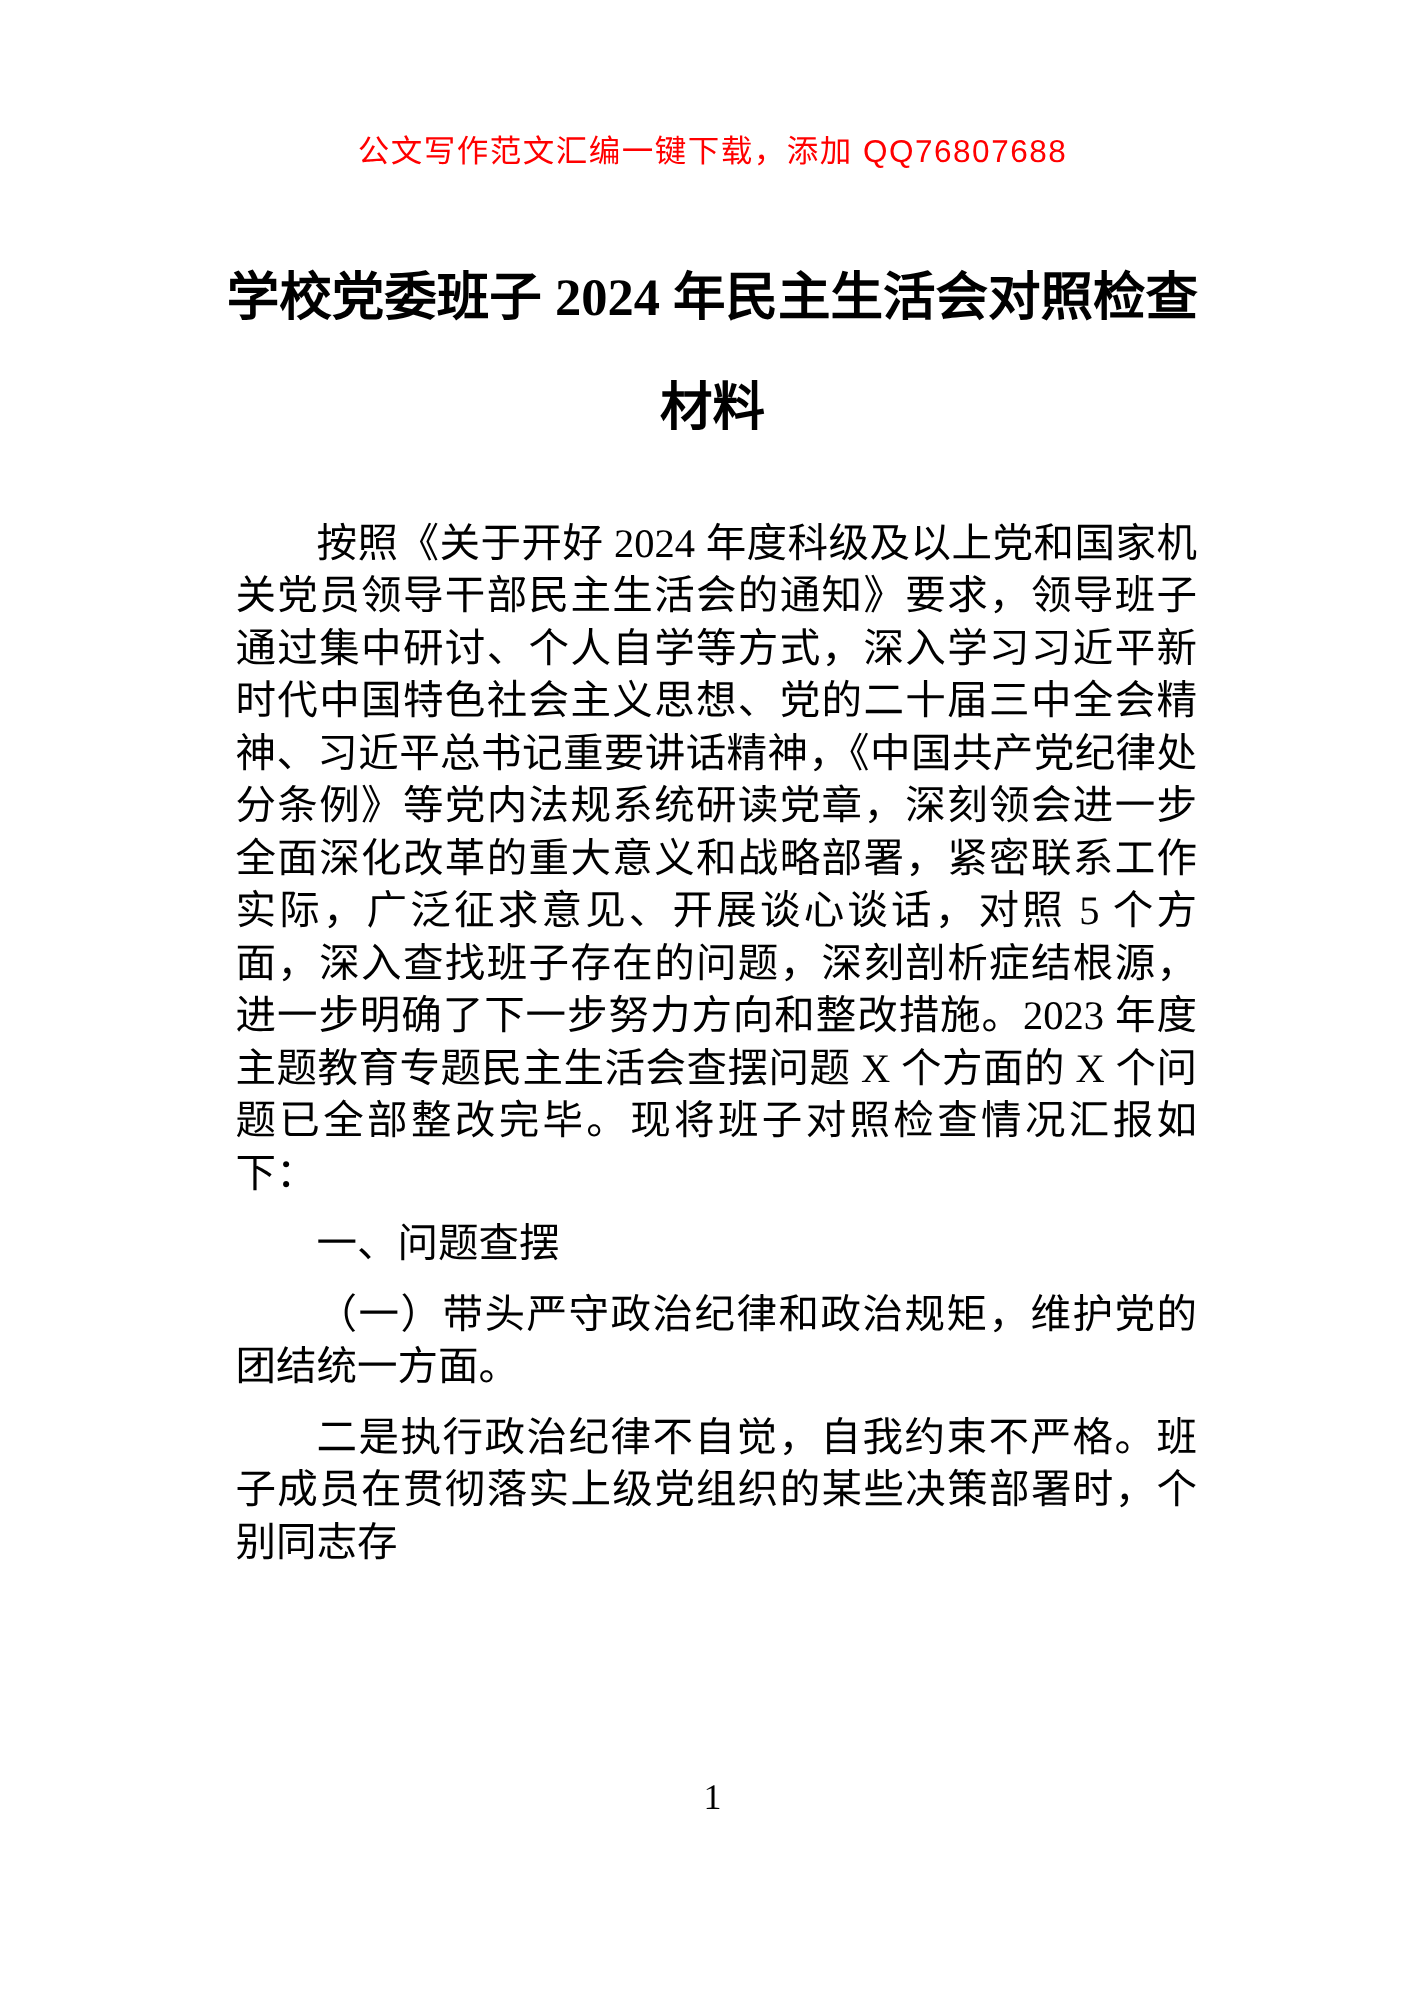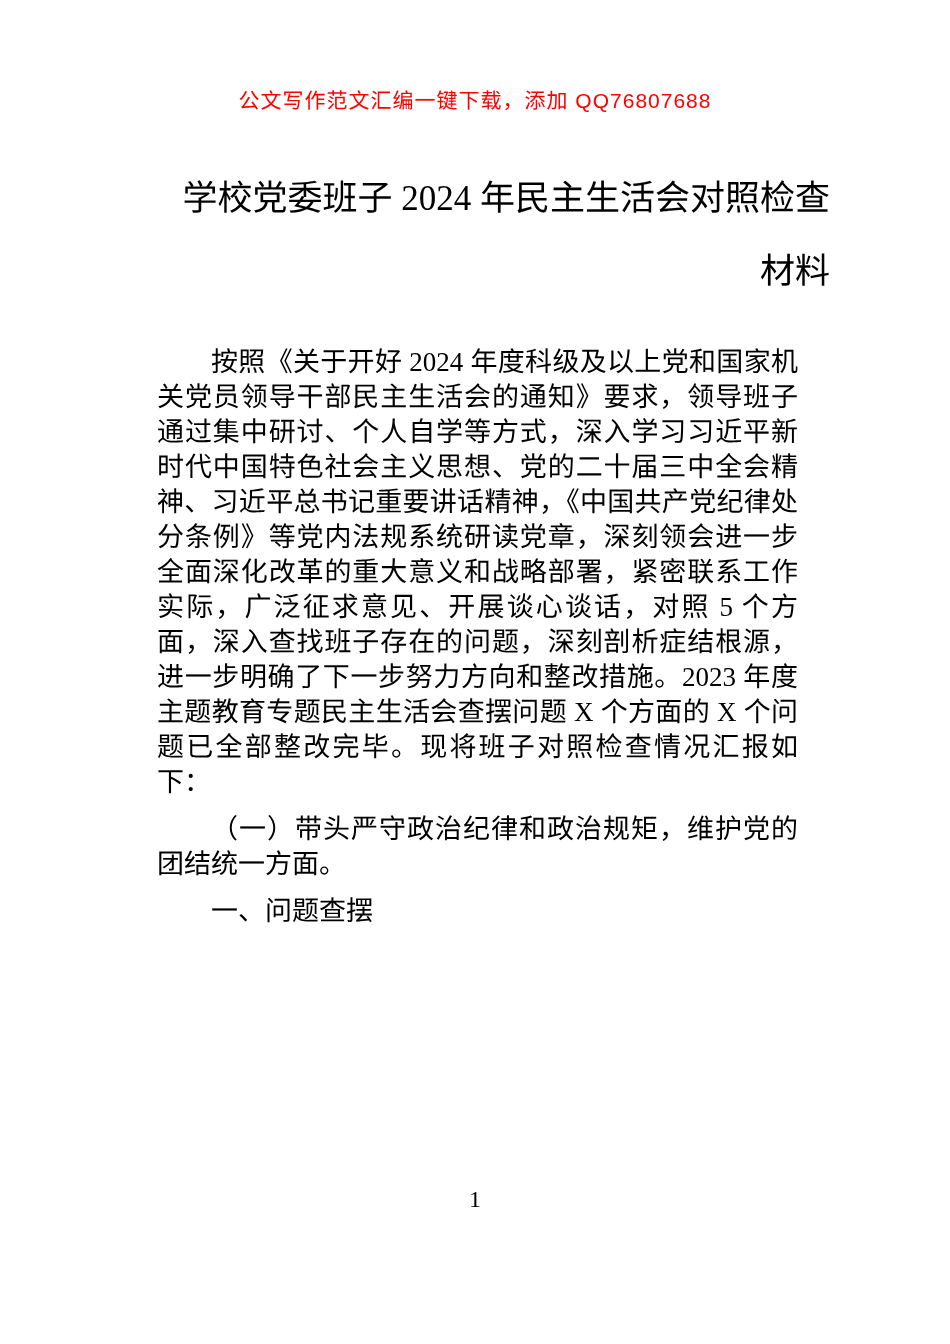--- a/index.html
+++ b/index.html
@@ -25,23 +25,23 @@
     text-align: center;
     font-size: 21px;
     font-family: "Liberation Sans", "DejaVu Sans", sans-serif;
     letter-spacing: 1px;
   }
   .title {
     position: absolute;
     top: 162px;
     left: 120px;
     right: 120px;
-    text-align: right;
+    text-align: center;
     font-size: 35px;
-    font-weight: normal;
+    font-weight: bold;
     line-height: 73px;
     margin: 0;
   }
   .doc-body {
     position: absolute;
     top: 333px;
     left: 145px;
     right: 140px;
     font-size: 27px;
     line-height: 35px;
@@ -69,21 +69,22 @@
 
   <div class="notice" style="color: rgb(255, 0, 0);">公文写作范文汇编一键下载，添加 QQ76807688</div>
 
   <h1 class="title">
     <span>学校党委班子 2024 年民主生活会对照检查</span><br>
     <span>材料</span>
   </h1>
 
   <div class="doc-body">
       <p class="para">按照《关于开好 2024 年度科级及以上党和国家机关党员领导干部民主生活会的通知》要求，领导班子通过集中研讨、个人自学等方式，深入学习习近平新时代中国特色社会主义思想、党的二十届三中全会精神、习近平总书记重要讲话精神，《中国共产党纪律处分条例》等党内法规系统研读党章，深刻领会进一步全面深化改革的重大意义和战略部署，紧密联系工作实际，广泛征求意见、开展谈心谈话，对照 5 个方面，深入查找班子存在的问题，深刻剖析症结根源，进一步明确了下一步努力方向和整改措施。2023 年度主题教育专题民主生活会查摆问题 X 个方面的 X 个问题已全部整改完毕。现将班子对照检查情况汇报如下：</p>
+      <p class="para">一、问题查摆</p>
       <p class="para">（一）带头严守政治纪律和政治规矩，维护党的团结统一方面。</p>
-      <p class="para">一、问题查摆</p>
+      <p class="para">二是执行政治纪律不自觉，自我约束不严格。班子成员在贯彻落实上级党组织的某些决策部署时，个别同志存</p>
     </div>
 
   <div class="footer">
     <span>1</span>
   </div>
 
 </div>
 
 </body></html>

